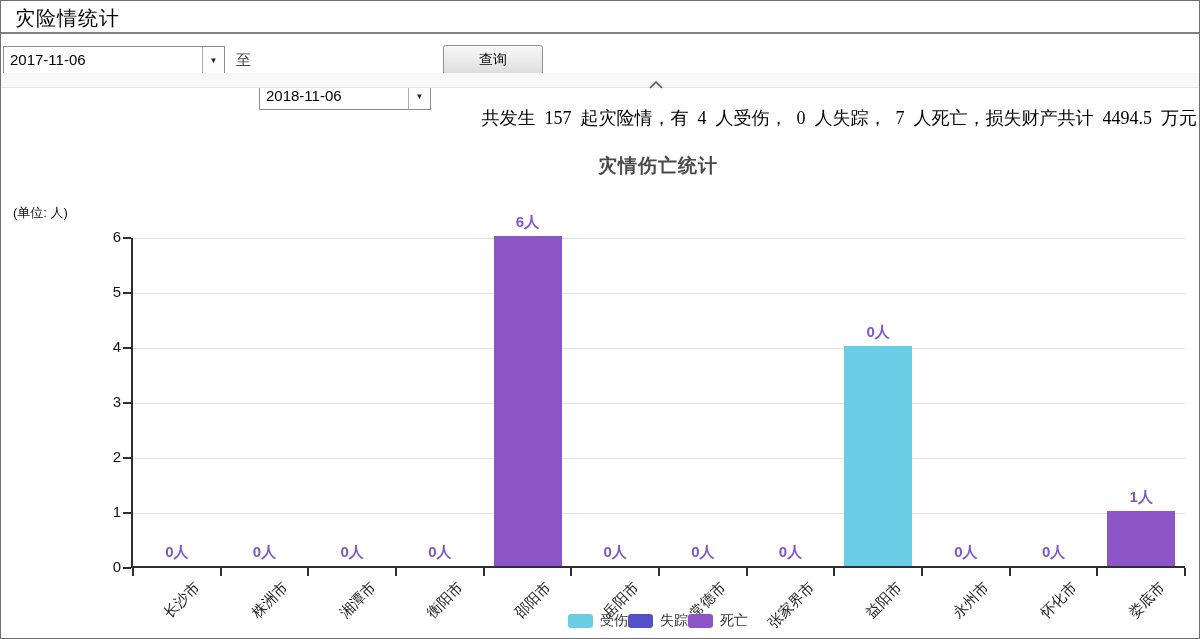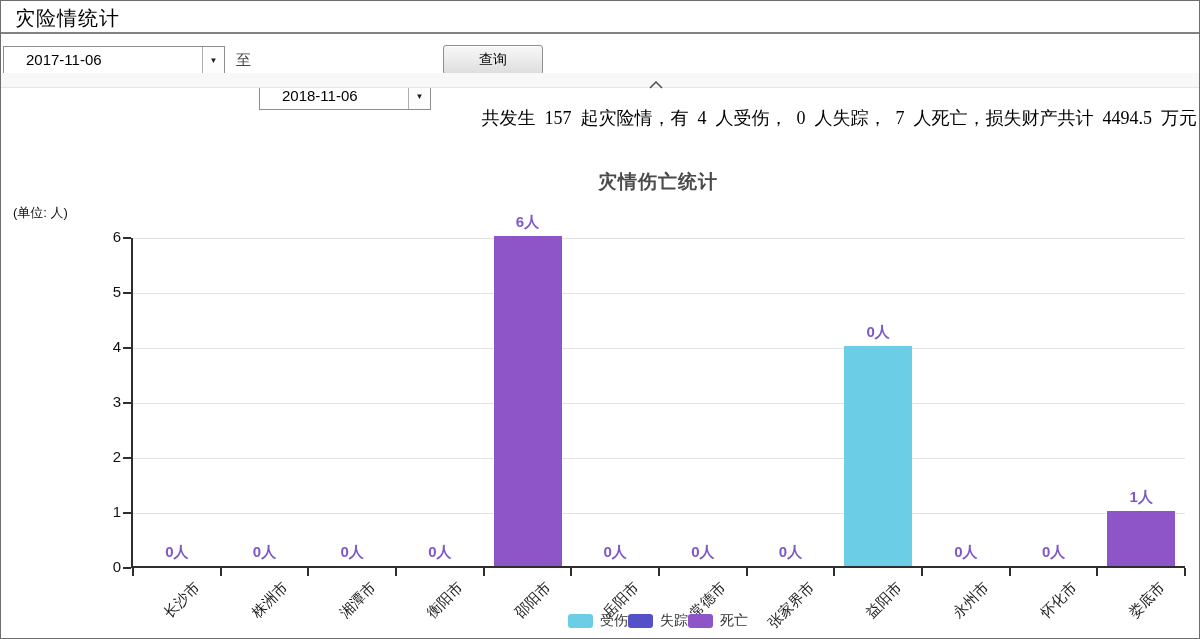--- a/index.html
+++ b/index.html
@@ -4,38 +4,38 @@
 <style>
   * { margin:0; padding:0; box-sizing:border-box; }
   html,body { width:1200px; height:639px; background:#fff; font-family:"Liberation Sans",sans-serif; }
   .page { position:relative; width:1200px; height:639px; background:#fff; border:1px solid #6e6e6e; overflow:hidden; }
 
   
   .titlebar { position:absolute; left:0; top:0; width:100%; height:33px; background:#fff; border-bottom:2px solid #828282; }
   .titlebar .title { position:absolute; left:14px; top:4px; font-size:20px; color:#000; letter-spacing:1px; }
 
   
-  .combo { position:absolute; top:45px; height:28px; background:#fff; border:1px solid #8d8d8d; display:flex; align-items:stretch;padding-left:16px; }
+  .combo { position:absolute; top:45px; height:28px; background:#fff; border:1px solid #8d8d8d; display:flex; align-items:stretch; }
   .combo.start { left:2px; width:222px; }
   .combo.end { left:258px; width:172px;margin-top:36px; }
   .combo-text { flex:1; font-size:15px; color:#000; line-height:26px; padding-left:6px; overflow:hidden; white-space:nowrap; }
   .combo-arrow { width:22px; border-left:1px solid #adadad; display:flex; align-items:center; justify-content:center; font-size:8px; color:#1a1a1a; background:#fdfdfd; cursor:default; }
   .sep-to { position:absolute; left:235px; top:45px; height:28px; line-height:28px; font-size:15px; color:#444; }
   .query-btn { position:absolute; left:442px; top:44px; width:100px; height:30px; border:1px solid #8e8e8e; border-radius:3px;
       background:linear-gradient(#f7f7f7,#ececec 48%,#dcdcdc); font-size:14px; color:#000; font-family:inherit; box-shadow:inset 0 1px 0 #fff; }
 
   
   .collapse-strip { position:absolute; left:0; top:72px; width:100%; height:15px; background:#f8f8f8; border-bottom:1px solid #e6e6e6; }
   .chevron { position:absolute; left:648px; top:3px; width:14px; height:9px; display:inline-block; }
 
   
   .summary { position:absolute; top:105px; right:2px; font-family:"Liberation Serif",serif; font-size:18px; color:#000; white-space:pre; }
 
   
-  .chart-title { position:absolute; top:168px; left:130px; width:1054px; text-align:center; font-size:19px; font-weight:bold; color:#4a4a4a; letter-spacing:1px; }
+  .chart-title { position:absolute; top:152px; left:130px; width:1054px; text-align:center; font-size:19px; font-weight:bold; color:#4a4a4a; letter-spacing:1px; }
   .unit-label { position:absolute; top:203px; left:12px; font-size:13px; color:#111; }
   .plot { position:absolute; top:237px; left:130px; width:1054px; height:330px; border-left:2px solid #2e2e2e; border-bottom:2px solid #2e2e2e; }
   .gridline { position:absolute; left:0; width:100%; height:1px; background:#e3e3e3; }
   .ytick { position:absolute; left:-10px; width:8px; height:2px; background:#2e2e2e; }
   .ylabel { position:absolute; left:-46px; width:34px; text-align:right; font-size:15px; color:#111; }
   .xtick { position:absolute; width:2px; height:8px; top:100%; background:#2e2e2e; margin-top:2px; }
   .columns { position:absolute; left:0; top:0; width:100%; height:100%; display:flex; }
   .col { position:relative; flex:1; height:100%; }
   .bar { position:absolute; left:50%; transform:translateX(-50%); bottom:0; width:68px; }
   .bar-label { position:absolute; left:50%; transform:translateX(-50%); font-size:15px; font-weight:bold; white-space:nowrap; }

